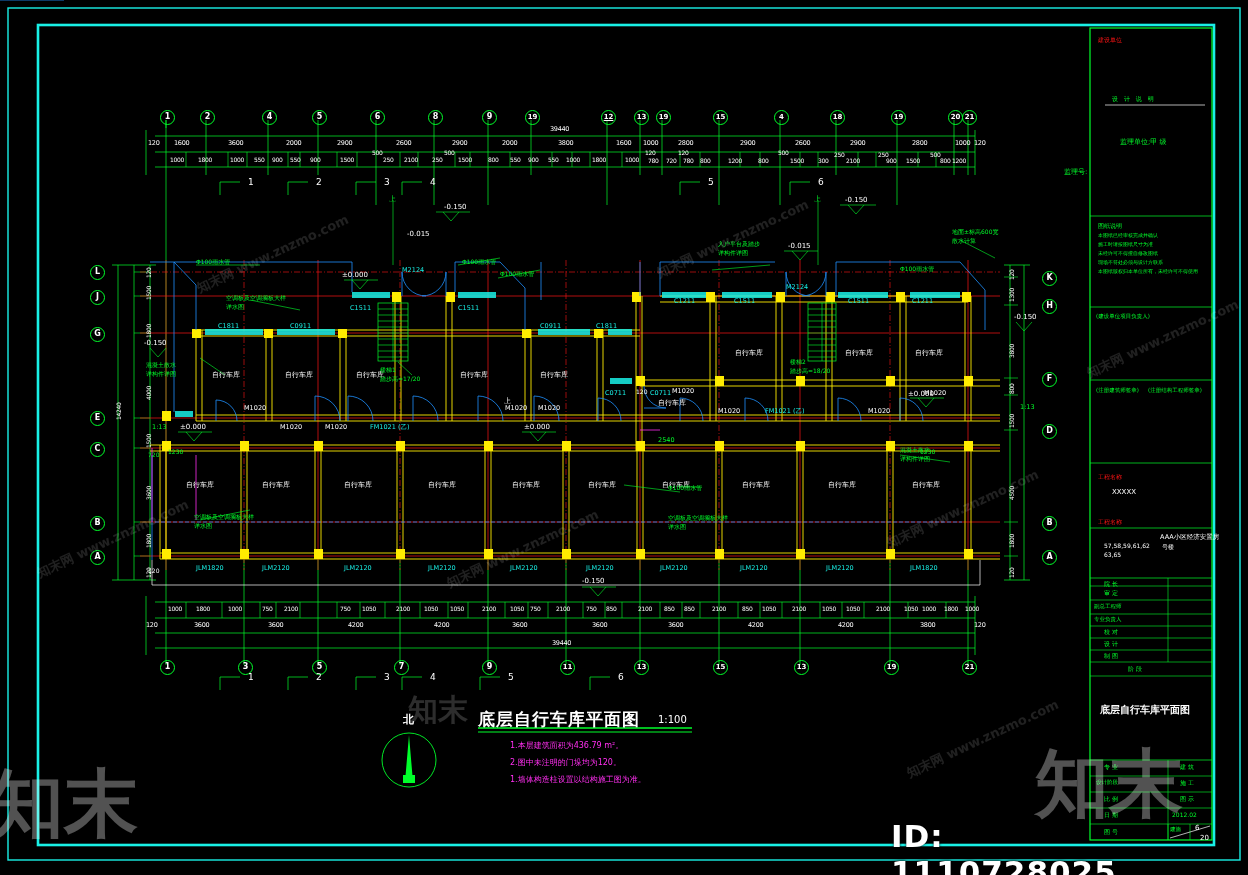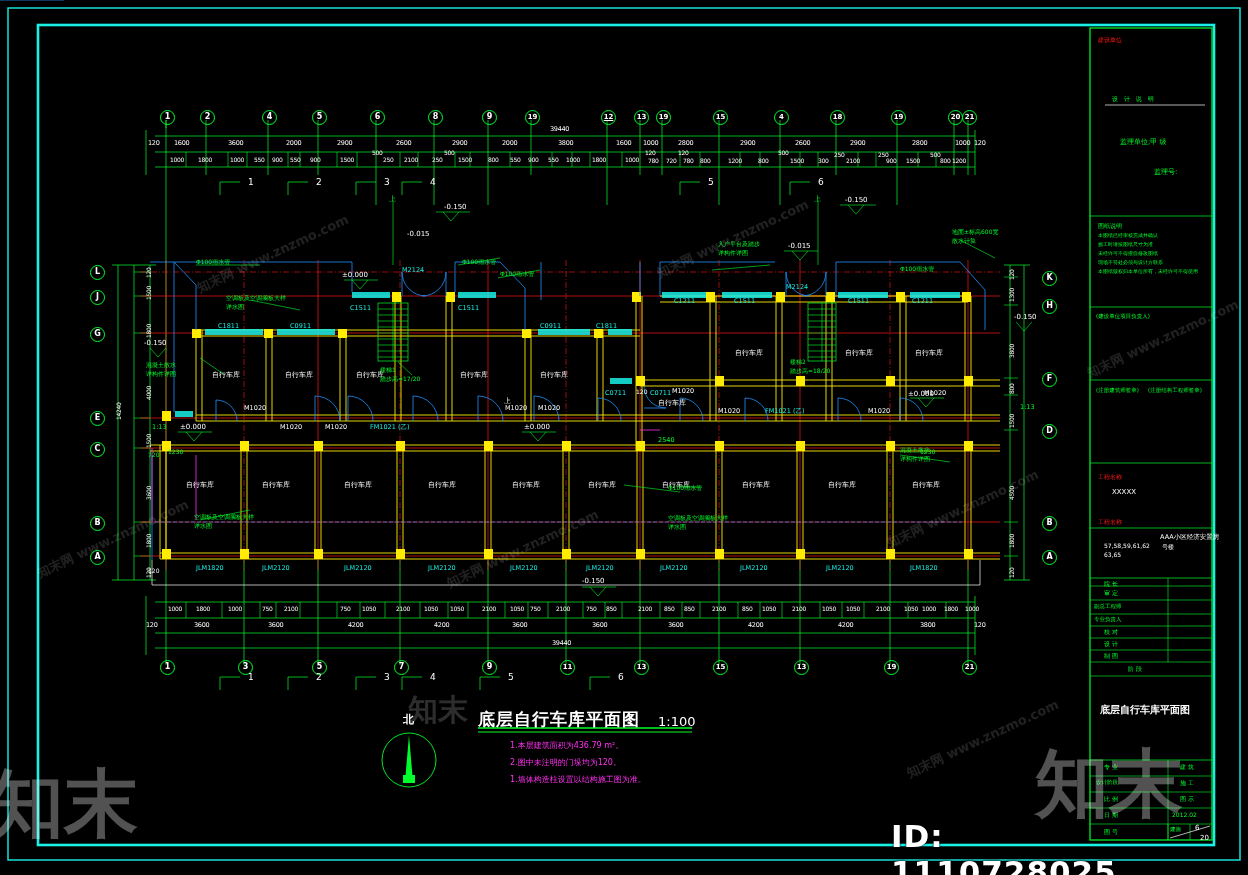--- a/index.html
+++ b/index.html
@@ -13,21 +13,21 @@
   .dim{color:#ffffff;font-size:6.5px;letter-spacing:-0.3px;}
   .dimg{color:#ffffff;font-size:6px;letter-spacing:-0.3px;}
   .vert{transform-origin:left top;transform:rotate(-90deg);}
   .circlab{position:absolute;width:13px;height:13px;border:1px solid #00ff2a;border-radius:50%;
            color:#fff;font-size:8px;font-weight:bold;text-align:center;line-height:12px;}
   .room{position:absolute;color:#fff;font-size:7px;white-space:nowrap;}
   .tag{position:absolute;color:#19f0e6;font-size:6.5px;white-space:nowrap;}
   .tagw{position:absolute;color:#ffffff;font-size:6.5px;white-space:nowrap;}
   .note{position:absolute;color:#00ff2a;font-size:6px;white-space:nowrap;}
   .title-main{position:absolute;color:#ffffff;font-size:17px;font-weight:bold;letter-spacing:1px;}
-  .scale-txt{position:absolute;color:#ffffff;font-size:13px;}
+  .scale-txt{position:absolute;color:#ffffff;font-size:10px;}
   .mnote{position:absolute;color:#ff2ff0;font-size:8px;white-space:nowrap;}
   .tb-txt{position:absolute;color:#00ff2a;font-size:6px;white-space:nowrap;}
   .tb-red{position:absolute;color:#ff1414;font-size:6px;white-space:nowrap;}
   .tb-white{position:absolute;color:#ffffff;font-size:7px;white-space:nowrap;}
   .wm{position:absolute;color:rgba(255,255,255,0.13);white-space:nowrap;pointer-events:none;
       font-size:13px;font-weight:bold;}
   .wmbig{position:absolute;color:rgba(255,255,255,0.32);white-space:nowrap;pointer-events:none;
       font-size:66px;font-weight:bold;}
   .idtxt{position:absolute;color:#ffffff;font-size:31px;font-weight:bold;letter-spacing:1px;
       text-shadow:0 0 3px #000;}
@@ -803,21 +803,21 @@
   <div class="title-main" style="left:478px;top:708px;">底层自行车库平面图</div>
   <div class="scale-txt" style="left:658px;top:714px;">1:100</div>
 
   <div class="mnote" style="left:510px;top:740px;">1.本层建筑面积为436.79 m²。</div>
   <div class="mnote" style="left:510px;top:757px;">2.图中未注明的门垛均为120。</div>
   <div class="mnote" style="left:510px;top:774px;">1.墙体构造柱设置以结构施工图为准。</div>
 
   <div class="tb-red" style="left:1098px;top:36px;">建设单位</div>
   <div class="tb-txt" style="left:1112px;top:95px;letter-spacing:2px;">设 计 说 明</div>
   <div class="tb-txt" style="left:1120px;top:137px;font-size:7px;">监理单位;甲  级</div>
-  <div class="tb-txt" style="left:1154px;top:167px;font-size:7px;">监理号:</div>
+  <div class="tb-txt" style="left:1064px;top:167px;font-size:7px;">监理号:</div>
   <div class="tb-txt" style="left:1098px;top:222px;">图纸说明</div>
   <div class="tb-txt" style="left:1098px;top:232px;font-size:5px;">本图纸已经审核完成并确认</div>
   <div class="tb-txt" style="left:1098px;top:241px;font-size:5px;">施工时请按图纸尺寸为准</div>
   <div class="tb-txt" style="left:1098px;top:250px;font-size:5px;">未经许可不得擅自修改图纸</div>
   <div class="tb-txt" style="left:1098px;top:259px;font-size:5px;">现场不符处必须与设计方联系</div>
   <div class="tb-txt" style="left:1098px;top:268px;font-size:5px;">本图纸版权归本单位所有，未经许可不得使用</div>
   <div class="tb-txt" style="left:1096px;top:313px;font-size:5.5px;">(建设单位项目负责人)</div>
   <div class="tb-txt" style="left:1096px;top:387px;font-size:5.5px;">(注册建筑师签章)</div>
   <div class="tb-txt" style="left:1148px;top:387px;font-size:5.5px;">(注册结构工程师签章)</div>
   <div class="tb-red" style="left:1098px;top:473px;">工程名称</div>

